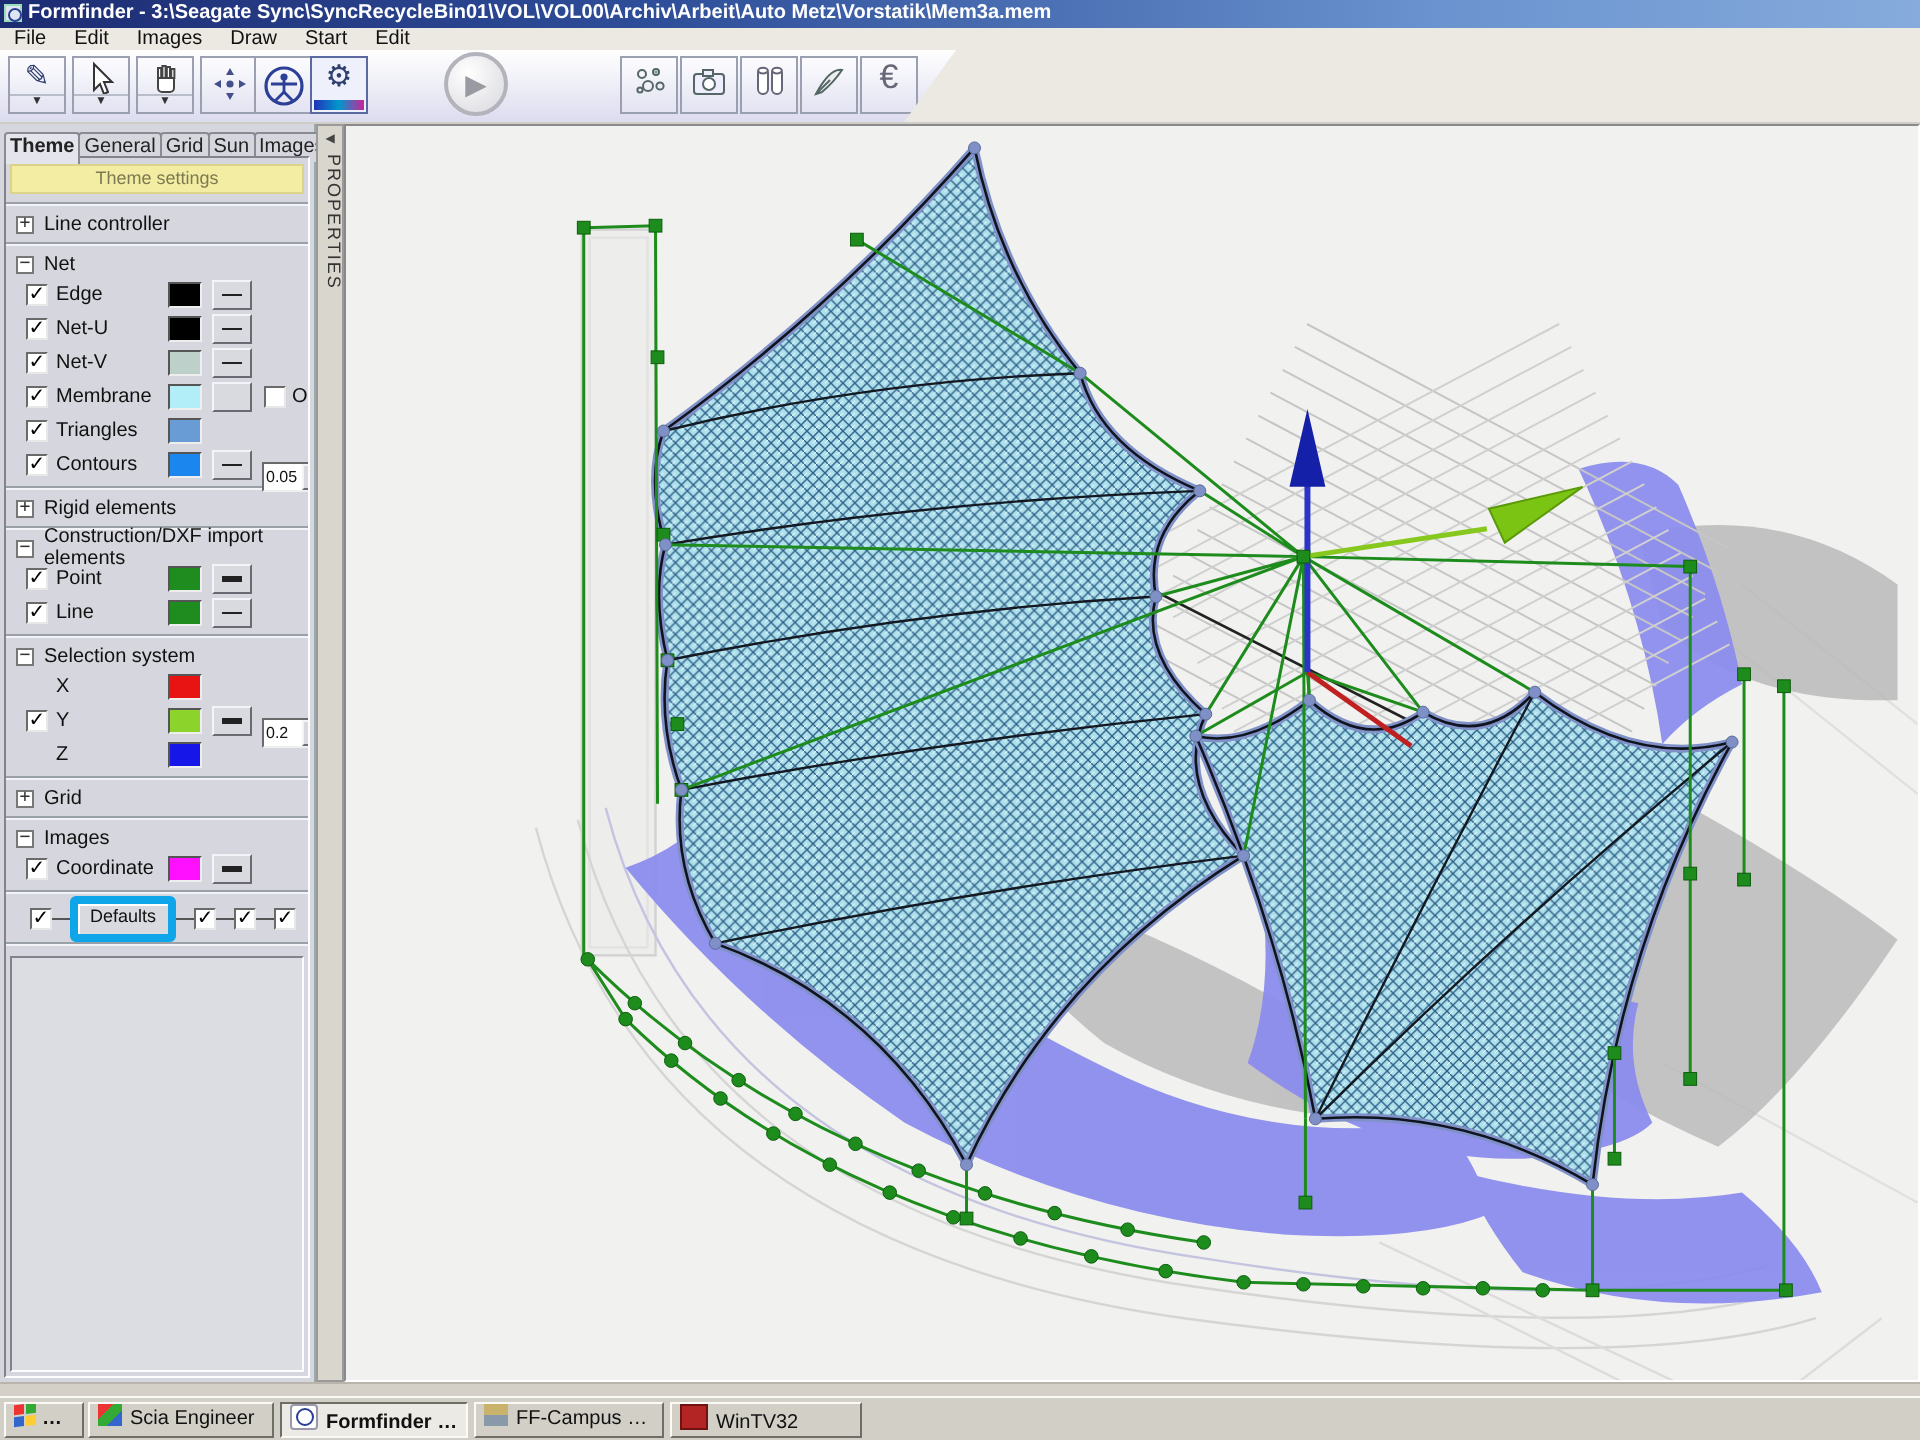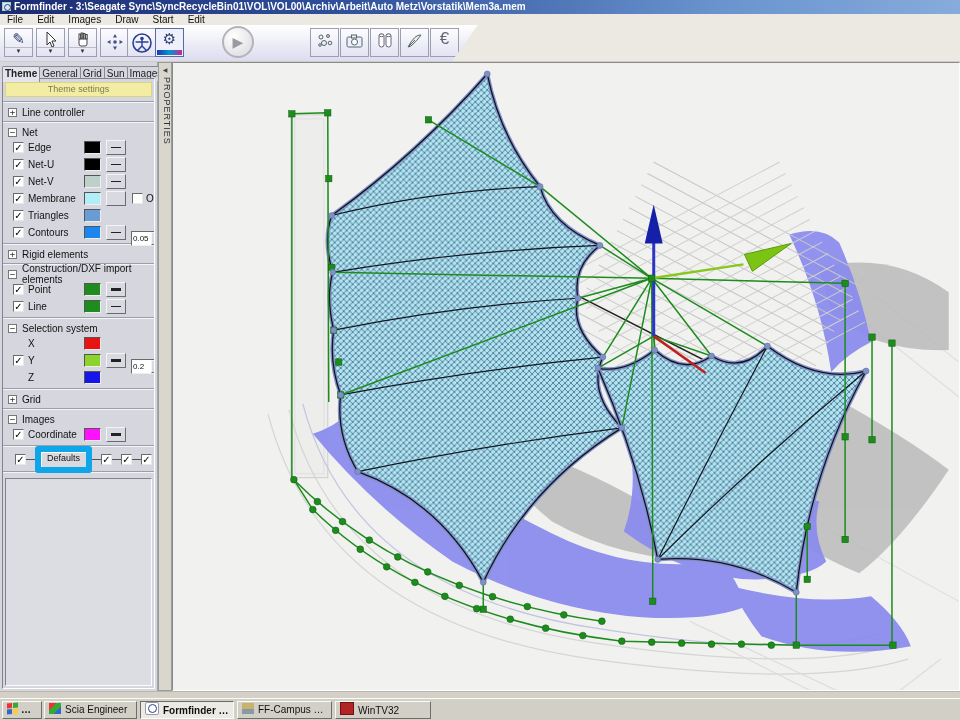--- a/index.html
+++ b/index.html
@@ -79,21 +79,21 @@
   .extra{display:flex;align-items:center;margin-left:6px;font-size:10px;}
   .extra .cb{margin-right:3px;}
   .ddown{display:flex;align-items:center;margin-left:5px;height:15px;box-sizing:border-box;
     background:#fff;border:1px solid;border-color:#6a6a6a #eee #eee #6a6a6a;margin-top:12px;}
   .ddown .val{font-size:8px;padding:0 1px;width:17px;overflow:hidden;white-space:nowrap;}
   .ddown .arr{width:11px;height:13px;background:#d9dae0;border:1px solid;
     border-color:#f4f4f8 #6a6a72 #6a6a72 #f4f4f8;box-sizing:border-box;font-size:5px;
     line-height:11px;text-align:center;color:#222;}
   #defaults-row{display:flex;align-items:center;padding-left:12px;height:20px;}
   .conn{width:9px;height:1px;background:#555;flex:0 0 auto;}
-  #defaults-button{height:15px;padding:0 6px;background:#d9dae0;border:6px solid #0ea5e9;
+  #defaults-button{height:15px;padding:0 6px;background:#d9dae0;border:4px solid #0ea5e9;
     border-radius:3px;font-size:9px;line-height:13px;color:#111;box-shadow:inset 1px 1px 0 #fff;}
   #panel-empty{flex:1;margin:3px 2px 2px 2px;border:1px solid;border-color:#83838b #fdfdfd #fdfdfd #83838b;
     background:#dcdde3;}
   
   #props-strip{left:158px;top:62px;width:14px;height:629px;background:#d9d6ce;
     border:1px solid #9a9a9a;box-sizing:border-box;}
   #props-strip .arrow{display:block;text-align:center;font-size:6px;color:#444;margin-top:3px;}
   #props-strip .vtext{position:absolute;left:1px;top:14px;width:12px;
     writing-mode:vertical-rl;text-orientation:sideways;font-size:9px;letter-spacing:1px;color:#333;}
   

